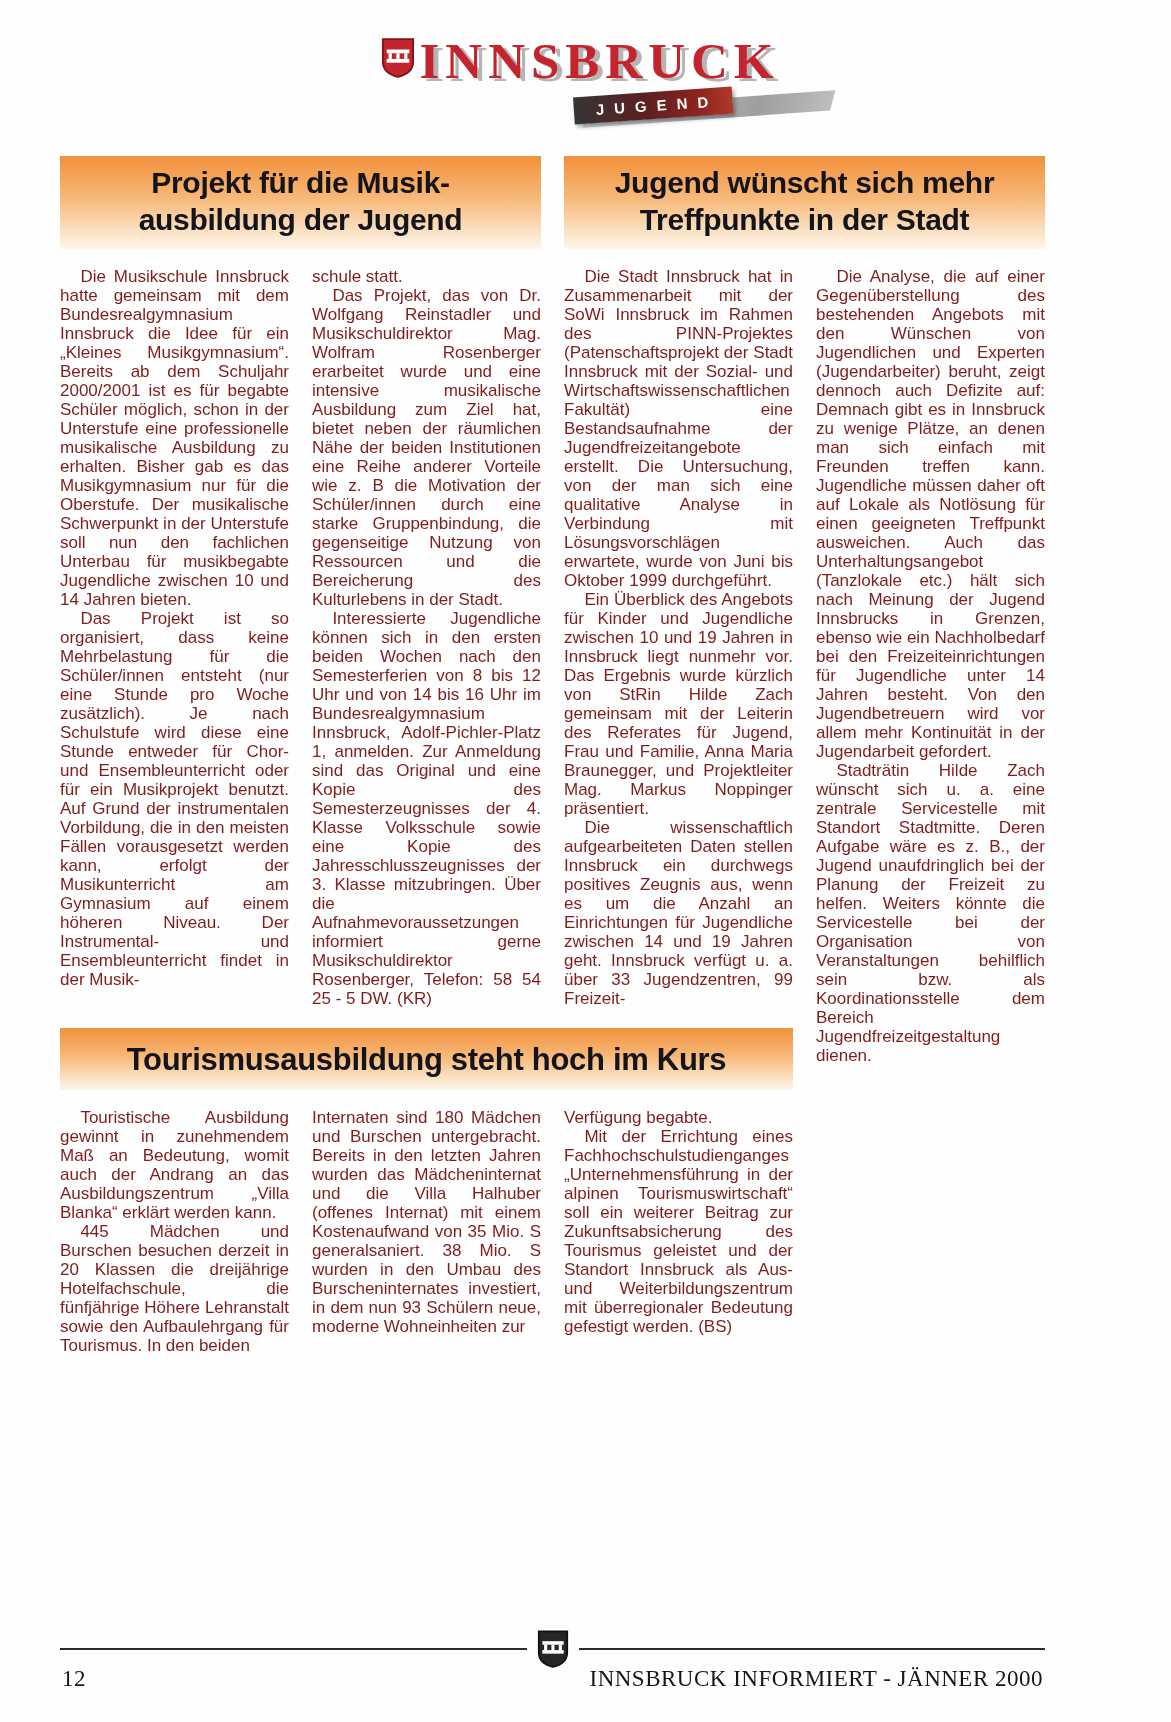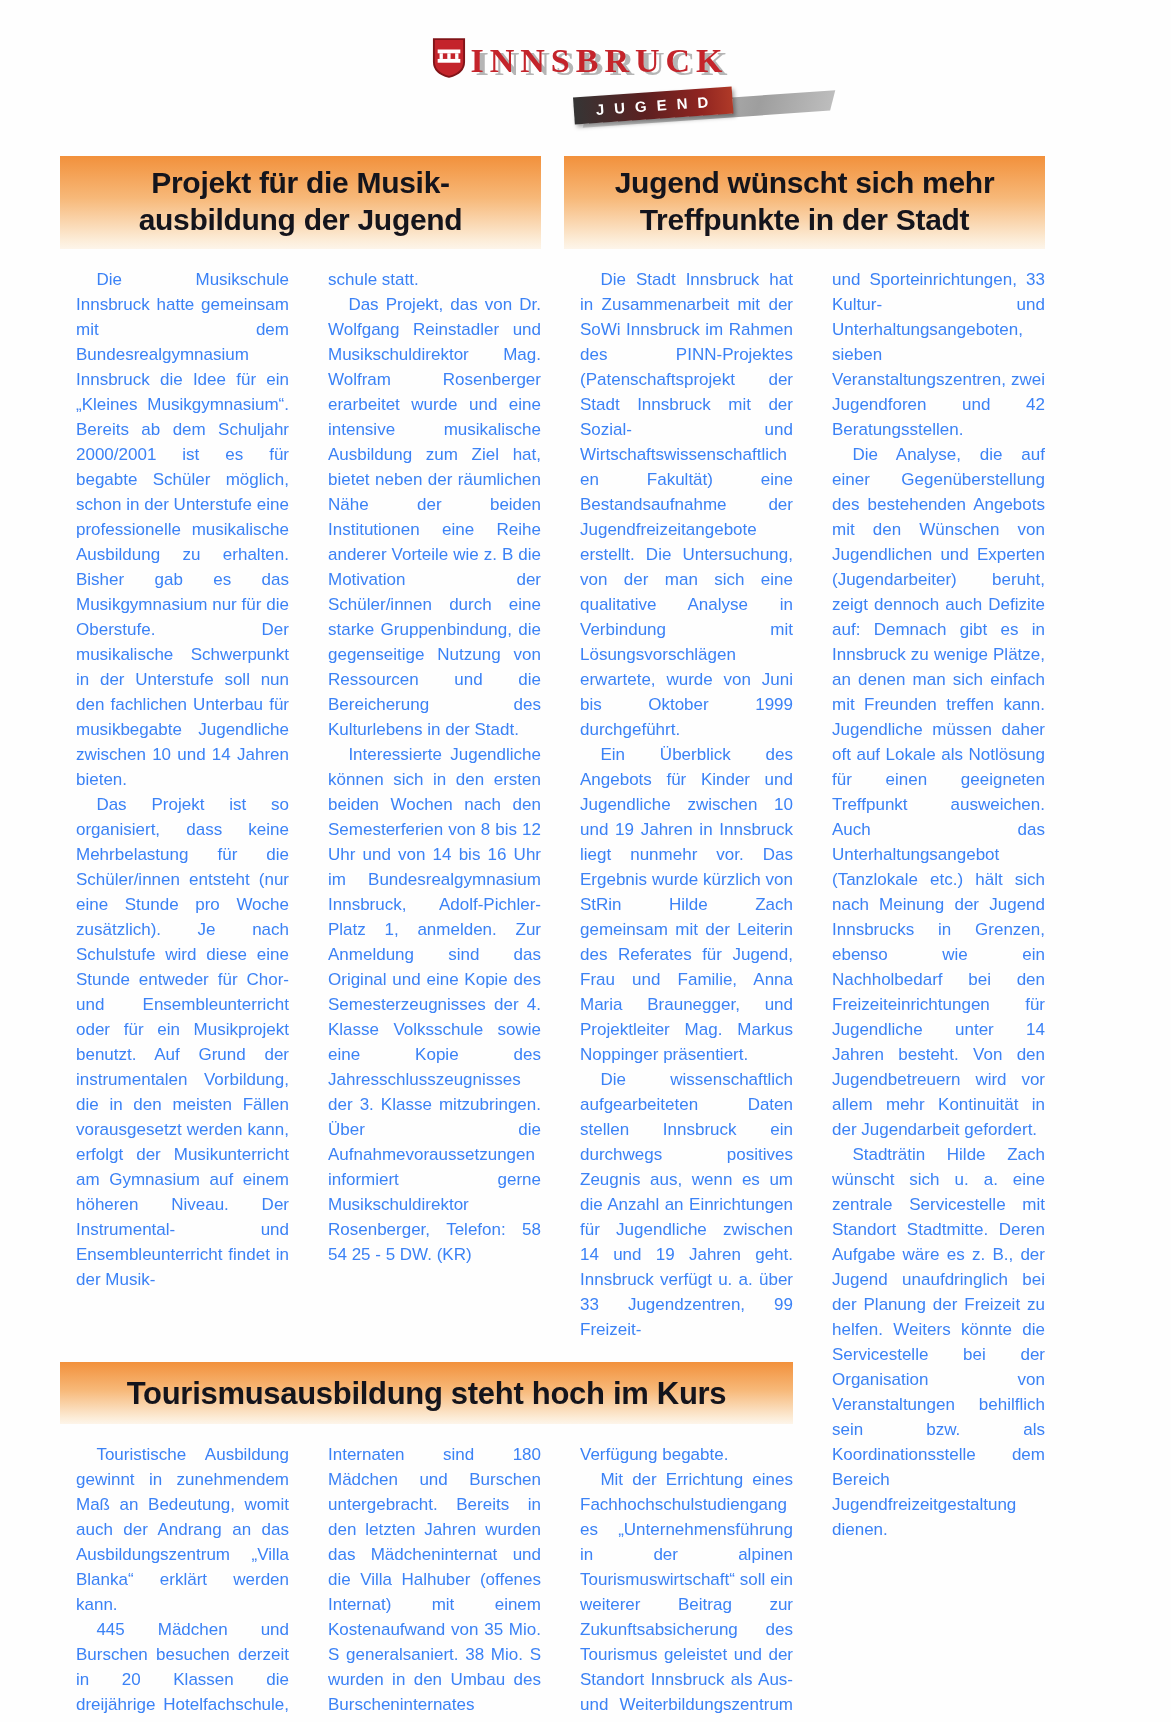--- a/index.html
+++ b/index.html
@@ -16,21 +16,21 @@
     flex-direction: column;
   }
 
   
   .masthead { position: relative; margin: 2px 0 24px; transform: translateX(28px); }
   .logo-row { display: flex; justify-content: center; align-items: center; height: 58px; }
   .crest { width: 34px; height: 42px; margin-right: 4px; margin-top: -6px; }
   .logo-text {
     font-family: "Liberation Serif", serif;
     font-weight: 700;
-    font-size: 34px;
+    font-size: 51px;
     letter-spacing: 6px;
     color: #c4242b;
     text-shadow: 5px 3px 0 #b5b5b5;
     line-height: 1;
   }
   .banner-row { position: relative; height: 42px; }
   .banner-shadow {
     position: absolute; left: 50%; top: 9px;
     width: 248px; height: 20px;
     background: linear-gradient(90deg, #d6d6d6, #9e9e9e 70%, #bdbdbd);
@@ -72,27 +72,26 @@
   .area-c2 { grid-column: 2; grid-row: 2; }
   .area-c3 { grid-column: 3; grid-row: 2; }
   .area-c4 { grid-column: 4; grid-row: 2 / 5; }
   .area-h3 { grid-column: 1 / 4; grid-row: 3; margin-top: 20px; font-size: 31px; padding: 13px 4px 12px; }
   .area-t1 { grid-column: 1; grid-row: 4; }
   .area-t2 { grid-column: 2; grid-row: 4; }
   .area-t3 { grid-column: 3; grid-row: 4; }
 
   .col {
     font-size: 17px;
-    line-height: 25px;
+    line-height: 19px;
     text-align: justify;
-    color: #3b82f6;
+    color: #7f1d1d;
     hyphens: auto;
     -webkit-hyphens: auto;
     overflow-wrap: break-word;
-    margin-left: 16px;
   }
   .col p { text-indent: 1.2em; }
   .col p.noindent { text-indent: 0; }
 
   
   .page-footer {
     margin-top: auto;
     position: relative;
     border-top: 2px solid #2b2b2b;
     display: flex;
@@ -157,21 +156,20 @@
         <p>Das Projekt, das von Dr. Wolfgang Reinstadler und Musikschuldirektor Mag. Wolfram Rosenberger erarbeitet wurde und eine intensive musikalische Ausbildung zum Ziel hat, bietet neben der räumlichen Nähe der beiden Institutionen eine Reihe anderer Vorteile wie z. B die Motivation der Schüler/innen durch eine starke Gruppenbindung, die gegenseitige Nutzung von Ressourcen und die Bereicherung des Kulturlebens in der Stadt.</p>
         <p>Interessierte Jugendliche können sich in den ersten beiden Wochen nach den Semesterferien von 8 bis 12 Uhr und von 14 bis 16 Uhr im Bundesrealgymnasium Innsbruck, Adolf-Pichler-Platz 1, anmelden. Zur Anmeldung sind das Original und eine Kopie des Semesterzeugnisses der 4. Klasse Volksschule sowie eine Kopie des Jahresschlusszeugnisses der 3. Klasse mitzubringen. Über die Aufnahmevoraussetzungen informiert gerne Musikschuldirektor Rosenberger, Telefon: 58 54 25 - 5 DW. (KR)</p>
       </div>
 
     <div class="col area-c3">
         <p>Die Stadt Innsbruck hat in Zusammenarbeit mit der SoWi Innsbruck im Rahmen des PINN-Projektes (Patenschaftsprojekt der Stadt Innsbruck mit der Sozial- und Wirtschaftswissenschaftlichen Fakultät) eine Bestandsaufnahme der Jugendfreizeitangebote erstellt. Die Untersuchung, von der man sich eine qualitative Analyse in Verbindung mit Lösungsvorschlägen erwartete, wurde von Juni bis Oktober 1999 durchgeführt.</p>
         <p>Ein Überblick des Angebots für Kinder und Jugendliche zwischen 10 und 19 Jahren in Innsbruck liegt nunmehr vor. Das Ergebnis wurde kürzlich von StRin Hilde Zach gemeinsam mit der Leiterin des Referates für Jugend, Frau und Familie, Anna Maria Braunegger, und Projektleiter Mag. Markus Noppinger präsentiert.</p>
         <p>Die wissenschaftlich aufgearbeiteten Daten stellen Innsbruck ein durchwegs positives Zeugnis aus, wenn es um die Anzahl an Einrichtungen für Jugendliche zwischen 14 und 19 Jahren geht. Innsbruck verfügt u. a. über 33 Jugendzentren, 99 Freizeit-</p>
       </div>
     <div class="col area-c4">
-        <p class="noindent">und Sporteinrichtungen, 33 Kultur- und Unterhaltungsangeboten, sieben Veranstaltungszentren, zwei Jugendforen und 42 Beratungsstellen.</p>
         <p>Die Analyse, die auf einer Gegenüberstellung des bestehenden Angebots mit den Wünschen von Jugendlichen und Experten (Jugendarbeiter) beruht, zeigt dennoch auch Defizite auf: Demnach gibt es in Innsbruck zu wenige Plätze, an denen man sich einfach mit Freunden treffen kann. Jugendliche müssen daher oft auf Lokale als Notlösung für einen geeigneten Treffpunkt ausweichen. Auch das Unterhaltungsangebot (Tanzlokale etc.) hält sich nach Meinung der Jugend Innsbrucks in Grenzen, ebenso wie ein Nachholbedarf bei den Freizeiteinrichtungen für Jugendliche unter 14 Jahren besteht. Von den Jugendbetreuern wird vor allem mehr Kontinuität in der Jugendarbeit gefordert.</p>
         <p>Stadträtin Hilde Zach wünscht sich u. a. eine zentrale Servicestelle mit Standort Stadtmitte. Deren Aufgabe wäre es z. B., der Jugend unaufdringlich bei der Planung der Freizeit zu helfen. Weiters könnte die Servicestelle bei der Organisation von Veranstaltungen behilflich sein bzw. als Koordinationsstelle dem Bereich Jugendfreizeitgestaltung dienen.</p>
       </div>
 
     <div class="art-header area-h3">
       <div>Tourismusausbildung steht hoch im Kurs</div>
     </div>
 
     <div class="col area-t1">
         <p>Touristische Ausbildung gewinnt in zunehmendem Maß an Bedeutung, womit auch der Andrang an das Ausbildungszentrum „Villa Blanka“ erklärt werden kann.</p>

